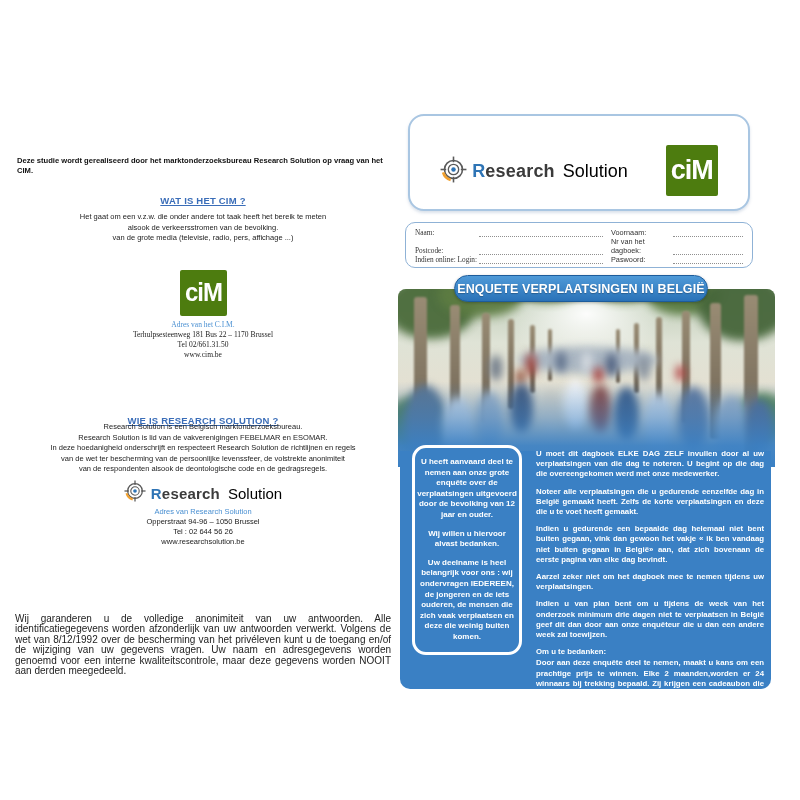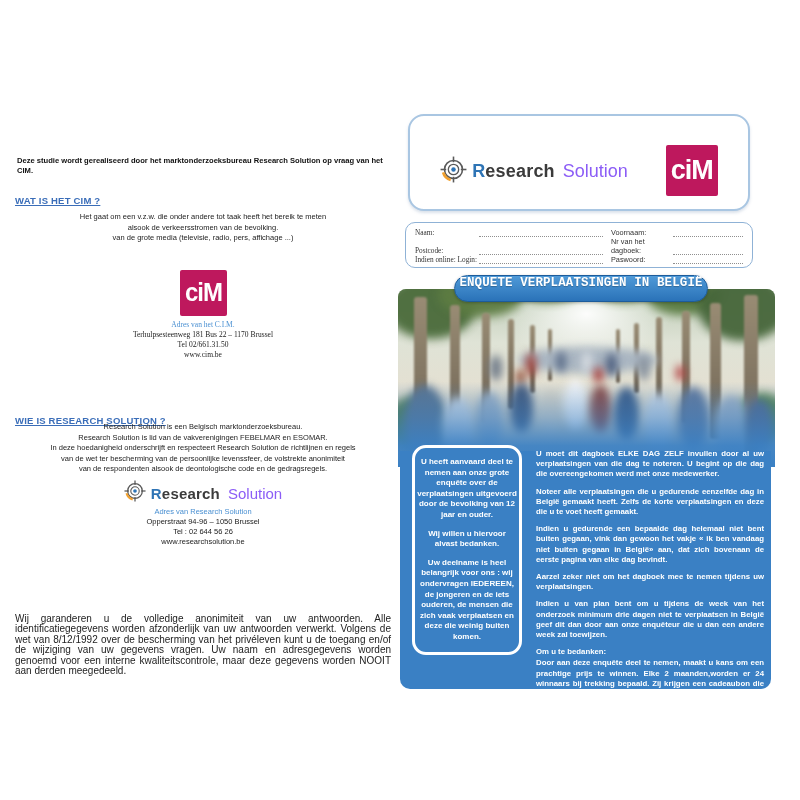--- a/index.html
+++ b/index.html
@@ -2,60 +2,60 @@
 <html><head>
 <meta charset="utf-8">
 <style>
   html,body{margin:0;padding:0;background:#fff;}
   body{width:800px;height:800px;position:relative;font-family:"Liberation Sans",sans-serif;color:#1a1a1a;}
   .abs{position:absolute;}
 
   
   .left-page{left:15px;top:150px;width:376px;height:530px;}
   .intro{left:2px;top:6px;width:372px;font-size:7.6px;font-weight:bold;line-height:1.3;color:#111;}
-  .sec-heading{width:100%;text-align:left;font-size:9.5px;font-weight:bold;color:#3a6db8;text-decoration:underline;letter-spacing:.2px;}
+  .sec-heading{width:100%;text-align:center;font-size:9.5px;font-weight:bold;color:#3a6db8;text-decoration:underline;letter-spacing:.2px;}
   .h-cim{top:45px;}
   .h-rs{top:265px;}
   .clines{width:100%;text-align:center;font-size:7.5px;line-height:10.6px;color:#222;}
   .cim-lines{top:62px;}
   .rs-lines{top:272px;}
 
-  .cim-logo{width:47px;height:46px;background:#be185d;border-radius:2px;display:flex;align-items:center;justify-content:center;text-align:right;}
+  .cim-logo{width:47px;height:46px;background:#4d7c0f;border-radius:2px;display:flex;align-items:center;justify-content:center;text-align:right;}
   .cim-logo-left{left:165px;top:120px;}
   .cim-word{color:#fff;font-weight:bold;font-size:24px;letter-spacing:-1px;font-family:"Liberation Sans",sans-serif;transform:scaleY(1.05);}
   .addr-title{width:100%;text-align:center;font-size:7.5px;color:#4a90d2;line-height:10px;}
   .addr-line{width:100%;text-align:center;font-size:7.5px;color:#222;line-height:10px;}
   .cim-addr{top:170px;}
   .rs-addr{top:357px;}
 
   .rs-logo{display:flex;align-items:center;justify-content:center;gap:5px;width:100%;}
   .rs-logo-left{top:330px;}
   .rs-research{font-weight:bold;color:#3b3b3b;font-size:15px;letter-spacing:.2px;}
   .rs-research::first-letter{color:#2e74b5;}
-  .rs-solution{color:#8b5cf6;font-size:15px;margin-left:3px;}
+  .rs-solution{color:#000000;font-size:15px;margin-left:3px;}
   .footer-par{left:0;top:464px;width:376px;font-size:10px;line-height:10.4px;text-align:justify;color:#222;}
 
   
   .right-page{left:398px;top:112px;width:377px;height:586px;}
   .logos-box{left:10px;top:2px;width:338px;height:93px;background:#fff;border:2px solid #a9c6e2;border-radius:16px;box-shadow:0 2px 3px rgba(150,170,195,.35);display:flex;align-items:center;justify-content:center;gap:38px;}
   .rs-logo-big .rs-research{font-size:18px;}
   .rs-logo-big .rs-solution{font-size:18px;}
   .cim-logo-hdr{width:52px;height:51px;margin-top:16px;}
   .cim-logo-hdr .cim-word{font-size:27px;}
   .rs-logo-big{margin-top:18px;}
 
   .form-box{left:7px;top:110px;width:348px;height:46px;border:1.5px solid #8fb2d6;border-radius:10px;background:#fff;padding:5px 9px;box-sizing:border-box;display:flex;flex-direction:column;justify-content:space-between;}
   .form-row{display:flex;align-items:flex-end;font-size:7.3px;color:#333;line-height:9px;}
   .fl{width:64px;font-family:Liberation Serif, serif;}
   .fr{width:62px;margin-left:8px;}
   .dots{flex:1;border-bottom:1.5px dotted #8f8f8f;height:7px;}
   .dots-l{max-width:128px;}
   .dots-r{max-width:70px;}
 
-  .banner{left:56px;top:163px;width:252px;height:25px;z-index:6;background:linear-gradient(180deg,#4f9ad8,#2a72b8);border:1px solid #1d5c9b;border-radius:14px;display:flex;justify-content:center;box-shadow:0 1px 3px rgba(0,0,0,.25);font-family:Liberation Mono, monospace;}
+  .banner{left:56px;top:163px;width:252px;height:25px;z-index:6;background:linear-gradient(180deg,#4f9ad8,#2a72b8);border:1px solid #1d5c9b;border-radius:14px;display:flex;align-items:center;justify-content:center;box-shadow:0 1px 3px rgba(0,0,0,.25);}
   .banner span{color:#fff;font-weight:bold;font-size:12.5px;letter-spacing:.1px;text-shadow:0 1px 1px rgba(0,0,0,.25);white-space:nowrap;}
 
   
   .photo{left:0;top:177px;width:377px;height:178px;z-index:1;overflow:hidden;border-radius:8px 8px 0 0;
     background:
       radial-gradient(ellipse 120px 70px at 50% 14%, rgba(255,255,255,.95) 0%, rgba(255,255,255,0) 70%),
       linear-gradient(180deg,#b9c9b2 0%,#dfe3d6 30%,#e4e0d2 55%,#d6cfbd 78%,#cfc8b6 100%);}
   .photo div{position:absolute;}
   .g{filter:blur(5px);border-radius:50%;opacity:.95;}
   .t{filter:blur(1.2px);border-radius:3px;background:linear-gradient(180deg,#998c74,#6d6253);}

